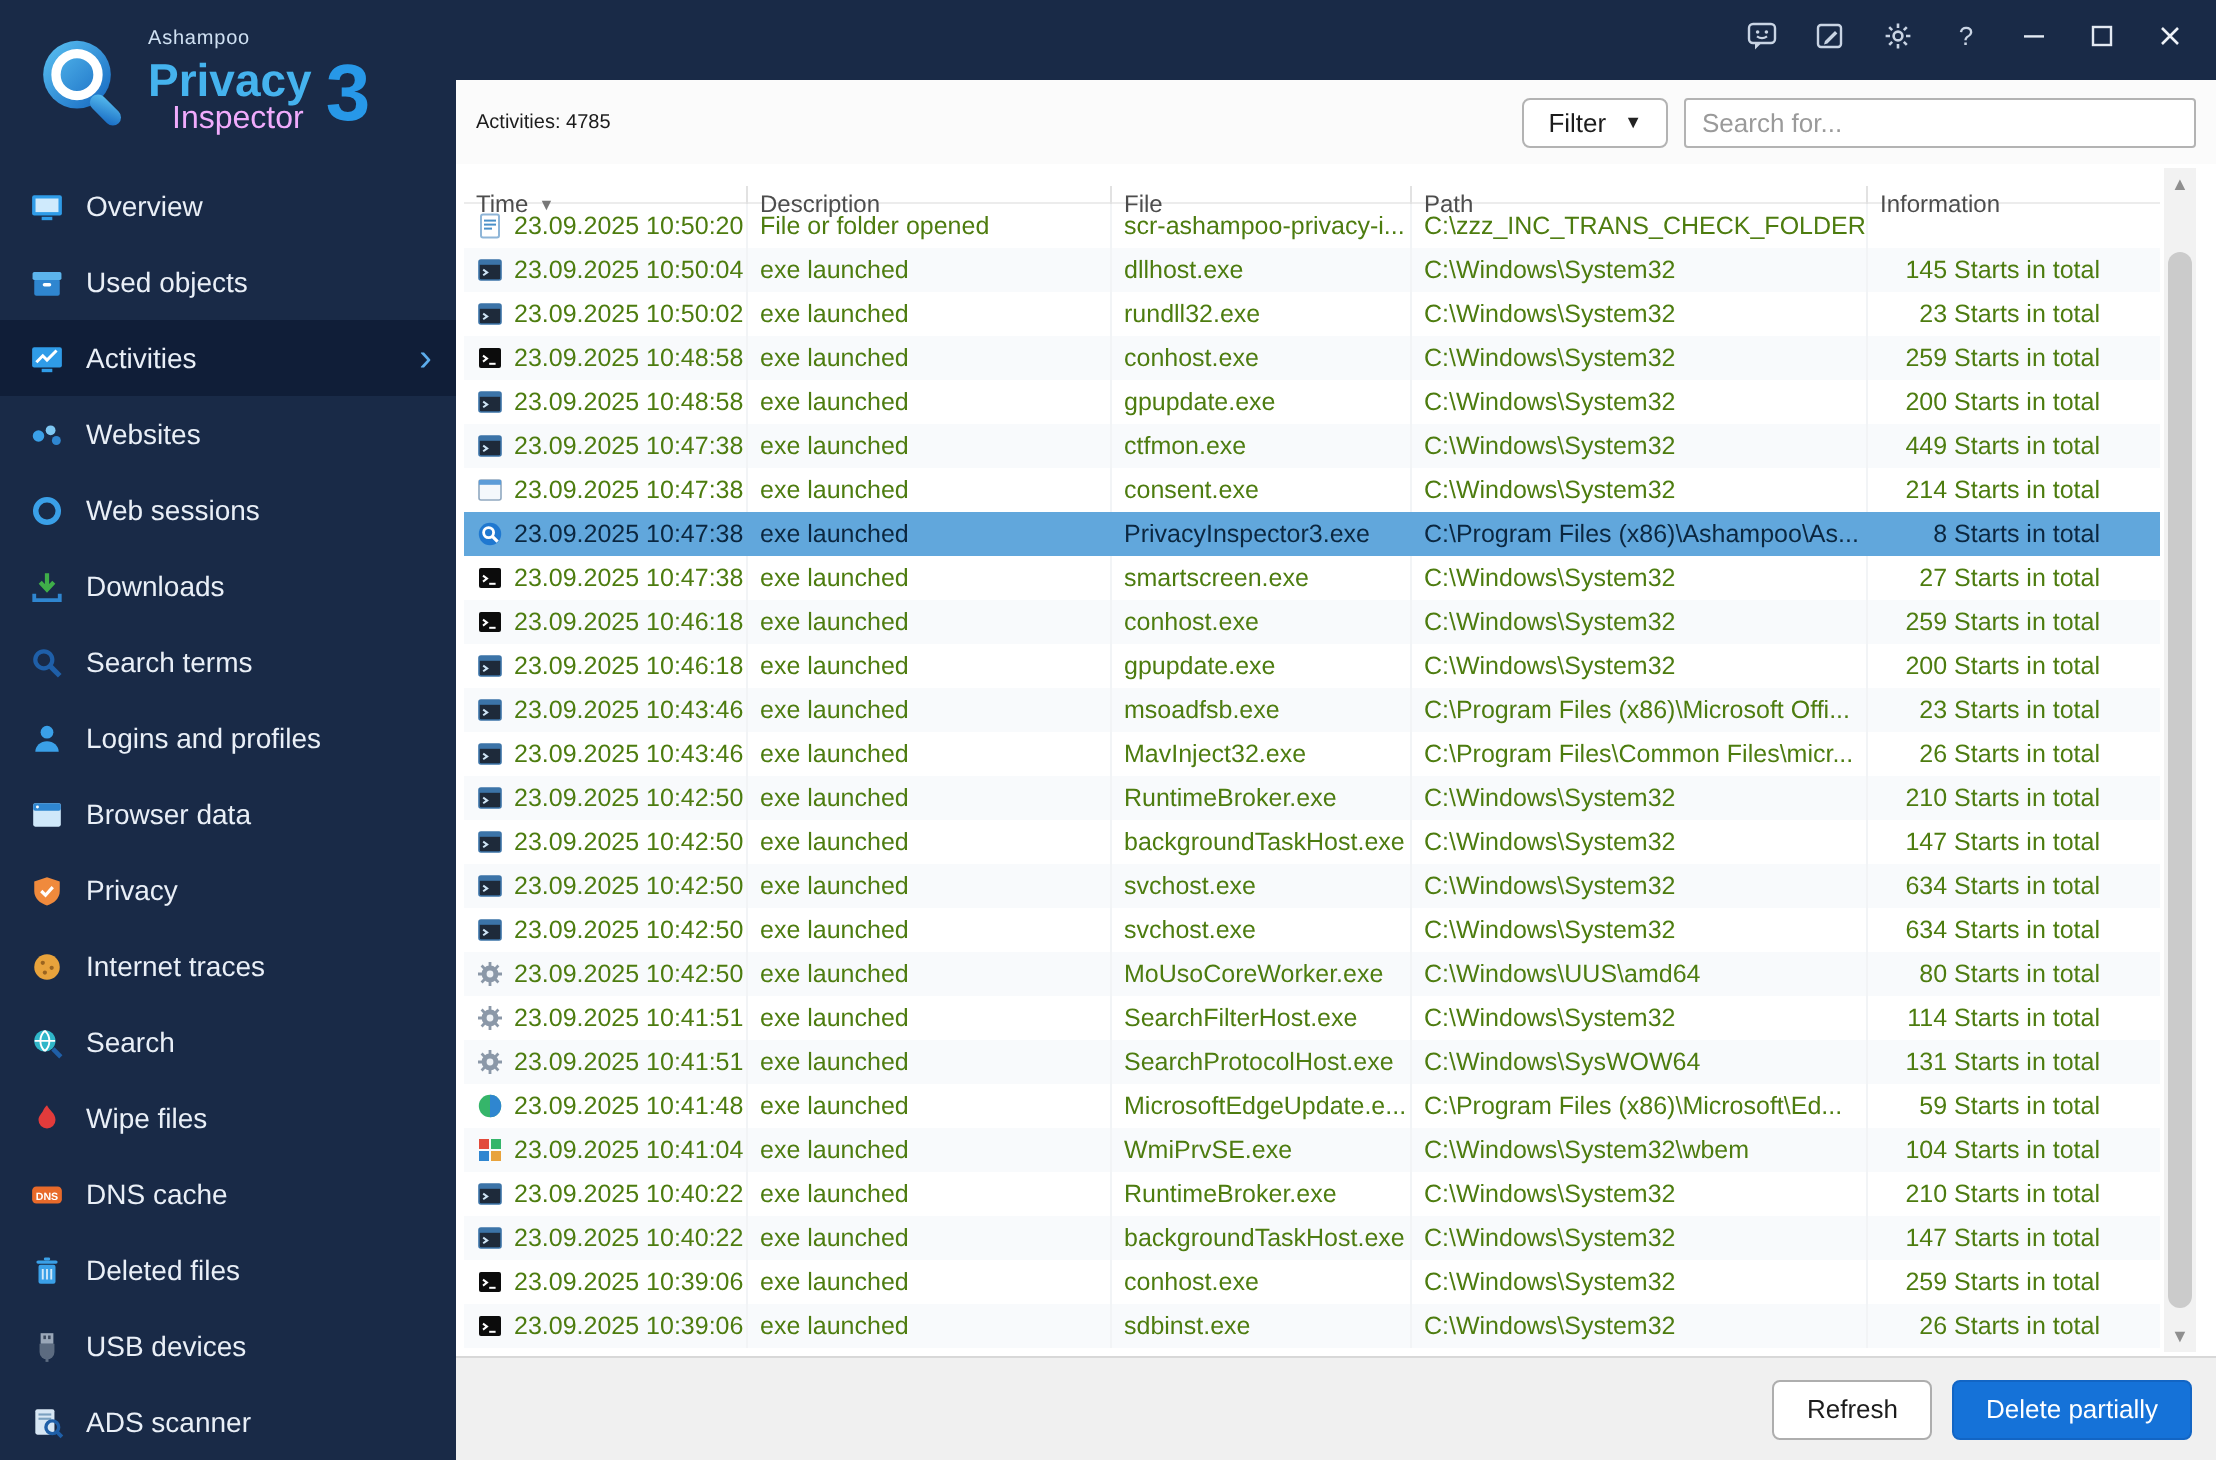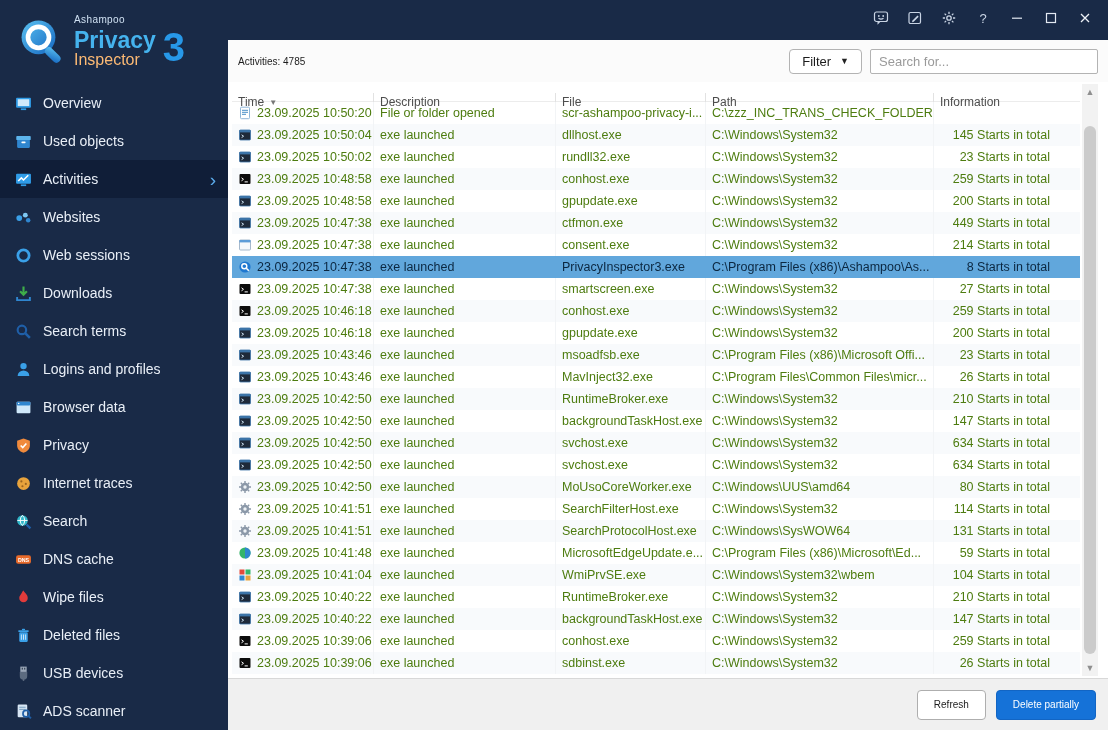--- a/index.html
+++ b/index.html
@@ -8,21 +8,21 @@
   .app { display:flex; width:1108px; height:730px; }
 
   
   .sidebar { width:228px; flex-shrink:0; background:#192A47; display:flex; flex-direction:column; }
   .logo { height:84px; display:flex; align-items:center; padding:0 8px 0 14px; }
   .logo-icon { width:56px; height:56px; flex-shrink:0; }
   .logo-icon svg { width:56px; height:56px; }
   .logo-text { display:flex; flex-direction:column; line-height:1.05; margin-left:4px; }
   .brand { font-size:10px; color:#cfe0f2; letter-spacing:.4px; margin-bottom:2px; }
   .product { font-size:23px; font-weight:bold; color:#45B3EE; }
-  .product2 { font-size:16px; color:#fdba74; }
+  .product2 { font-size:16px; color:#f0abfc;margin-left:12px; }
   .version { font-size:40px; font-weight:bold; color:#2798E8; margin-left:7px; margin-top:10px; }
   .menu { flex:1; }
   .menu-item { height:38px; display:flex; align-items:center; gap:11px; padding:0 14px; color:#E9EFF7; font-size:14px; cursor:pointer; position:relative; }
   .menu-item.selected { background:#101E38;text-align:center; }
   .menu-item .chev { position:absolute; right:12px; color:#5CACEC; font-size:19px; line-height:1; }
   .mi-icon { width:18px; height:18px; flex-shrink:0; display:flex; align-items:center; justify-content:center; }
   .mi-icon svg { width:17px; height:17px; }
 
   
   .main { flex:1; display:flex; flex-direction:column; min-width:0; }
@@ -31,21 +31,21 @@
   .tb-btn svg { width:16px; height:16px; }
 
   .content { flex:1; background:#fff; display:flex; flex-direction:column; min-height:0; }
 
   
   .toolbar { height:42px; display:flex; align-items:center; padding:0 10px; background:#fbfbfb; flex-shrink:0; }
   .count { font-size:10px; color:#1c1c1c; }
   .toolbar-right { margin-left:auto; display:flex; align-items:center; gap:8px; }
   .filter-btn { height:25px; padding:0 12px; background:#fff; border:1px solid #b3b3b3; border-radius:4px; font-family:inherit; font-size:13px; color:#1c1c1c; display:flex; align-items:center; gap:9px; cursor:pointer; }
   .filter-caret { font-size:9px; color:#222; }
-  .search-input { width:228px; height:25px; border:1px solid #b3b3b3; border-radius:2px; padding:0 8px; font-family:inherit; font-size:13px; color:#333; background:#fff; }
+  .search-input { width:256px; height:25px; border:1px solid #b3b3b3; border-radius:2px; padding:0 8px; font-family:inherit; font-size:13px; color:#333; background:#fff; }
   .search-input::placeholder { color:#9a9a9a; }
 
   
   .table-wrap { flex:1; position:relative; display:flex; flex-direction:column; padding:0 28px 0 4px; min-height:0; }
   .thead { display:flex; height:20px; align-items:center; color:#4d4d4d; font-size:12px; border-bottom:1px solid #ececec; flex-shrink:0; }
   .th { height:100%; display:flex; align-items:center; padding:0 6px; border-right:1px solid #e2e2e2; gap:5px;margin-top:21px; }
   .th.col4 { justify-content:flex-start; }
   .sort { font-size:8px; color:#777; }
   .tbody { flex:1; overflow:hidden; }
   .tr { display:flex; height:22px; align-items:center; font-size:12.5px; color:#4d7c0f; cursor:default; }
@@ -63,21 +63,21 @@
 
   
   .scrollbar { position:absolute; right:10px; top:2px; bottom:2px; width:16px; background:#f2f2f2; }
   .sb-arrow { position:absolute; left:0; right:0; text-align:center; font-size:9px; color:#8f8f8f; height:16px; line-height:16px; }
   .sb-arrow.up { top:0; }
   .sb-arrow.down { bottom:0; }
   .sb-thumb { position:absolute; left:2px; right:2px; top:42px; bottom:22px; background:#cbcbcb; border-radius:7px; }
 
   
   .footer { height:52px; background:#f0f0f0; border-top:1px solid #d8d8d8; display:flex; align-items:center; justify-content:flex-end; gap:10px; padding:0 12px; flex-shrink:0; }
-  .btn { height:30px; padding:0 16px; border-radius:4px; font-family:inherit; font-size:10px; cursor:pointer; }
+  .btn { height:30px; padding:0 16px; border-radius:4px; font-family:inherit; font-size:13px; cursor:pointer; }
   .btn-secondary { background:#fff; border:1px solid #aeaeae; color:#1c1c1c; }
   .btn-primary { background:#1572D8; border:1px solid #1265c4; color:#fff; }
 </style>
 </head>
 <body>
 
 <div class="app">
 
   <aside class="sidebar">
     <div class="logo">
@@ -214,33 +214,33 @@
               <circle cx="7" cy="7" r="5" fill="#2FB6C9"></circle>
               <path d="M2.2 7 h9.6 M7 2.2 a6.5 6.5 0 0 1 0 9.6 M7 2.2 a6.5 6.5 0 0 0 0 9.6" stroke="#fff" stroke-width="0.9" fill="none"></path>
               <path d="M10.8 10.8 L14.5 14.5" stroke="#1F5FA8" stroke-width="2.2"></path>
             </svg>
           </span>
           <span class="mi-label">Search</span>
         </div>
         <div class="menu-item">
           <span class="mi-icon">
             <svg viewBox="0 0 16 16">
+              <path d="M8 1.5 c1 2.5 4 3.5 4 7 a4 4 0 0 1 -8 0 c0 -2 1.5 -3 2.2 -4.5 .5 -1 .9 -1.7 1.8 -2.5z" fill="#E23B3B"></path>
+            </svg>
+          </span>
+          <span class="mi-label">Wipe files</span>
+        </div>
+        <div class="menu-item">
+          <span class="mi-icon">
+            <svg viewBox="0 0 16 16">
               <rect x="1" y="4" width="14" height="8" rx="2" fill="#E86A2A"></rect>
               <text x="8" y="10.4" font-size="5" fill="#fff" text-anchor="middle" font-family="sans-serif" font-weight="bold">DNS</text>
             </svg>
           </span>
           <span class="mi-label">DNS cache</span>
-        </div>
-        <div class="menu-item">
-          <span class="mi-icon">
-            <svg viewBox="0 0 16 16">
-              <path d="M8 1.5 c1 2.5 4 3.5 4 7 a4 4 0 0 1 -8 0 c0 -2 1.5 -3 2.2 -4.5 .5 -1 .9 -1.7 1.8 -2.5z" fill="#E23B3B"></path>
-            </svg>
-          </span>
-          <span class="mi-label">Wipe files</span>
         </div>
         <div class="menu-item">
           <span class="mi-icon">
             <svg viewBox="0 0 16 16">
               <rect x="4" y="5" width="8" height="9" rx="1" fill="#3AA0E8"></rect>
               <rect x="3" y="3" width="10" height="1.6" rx="0.8" fill="#3AA0E8"></rect>
               <rect x="6.5" y="1.6" width="3" height="1.4" rx="0.7" fill="#3AA0E8"></rect>
               <path d="M6 7 v5 M8 7 v5 M10 7 v5" stroke="#CFE8FA" stroke-width="0.9"></path>
             </svg>
           </span>

